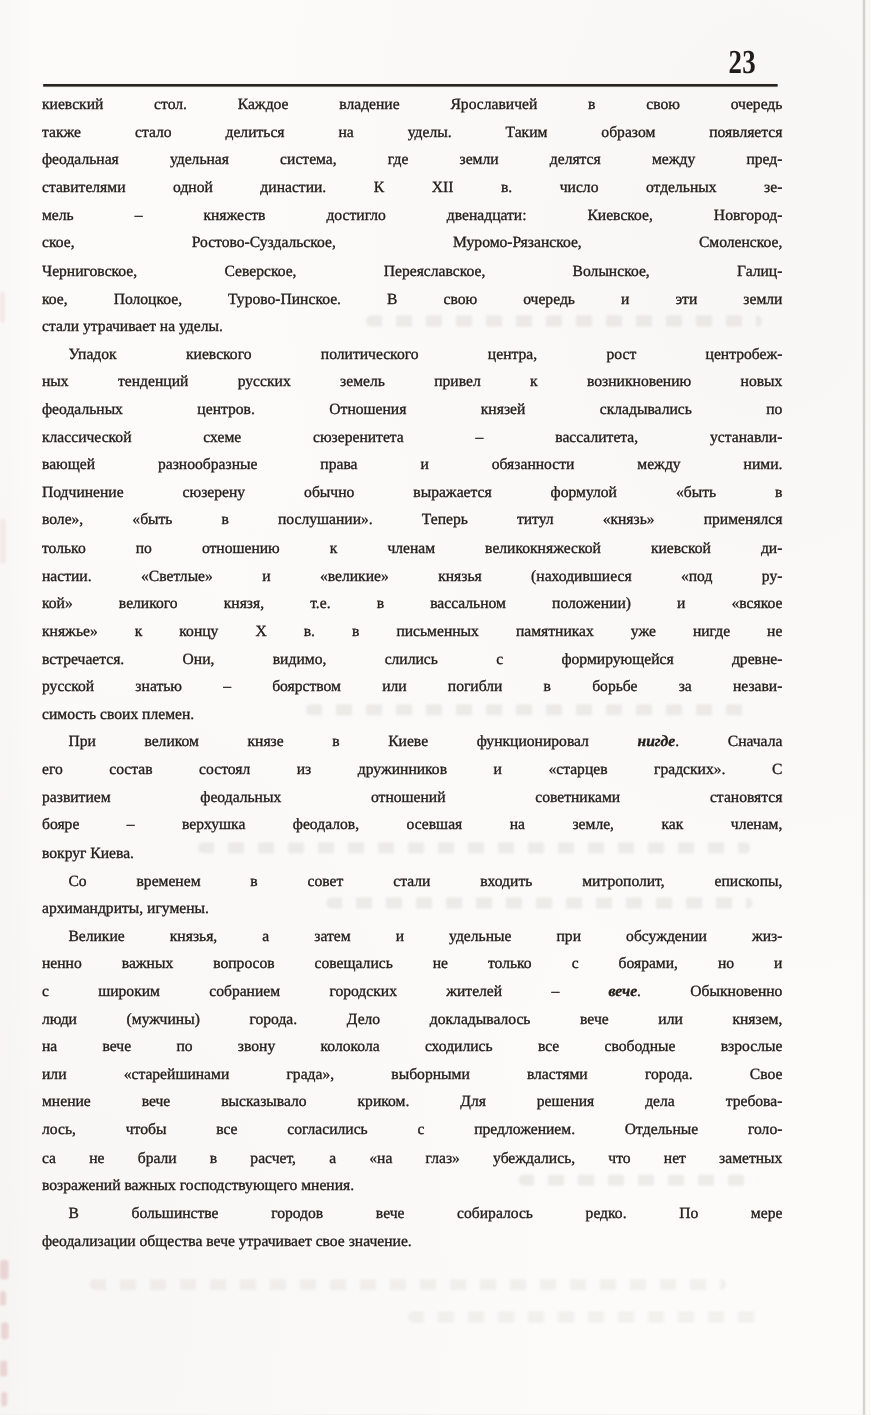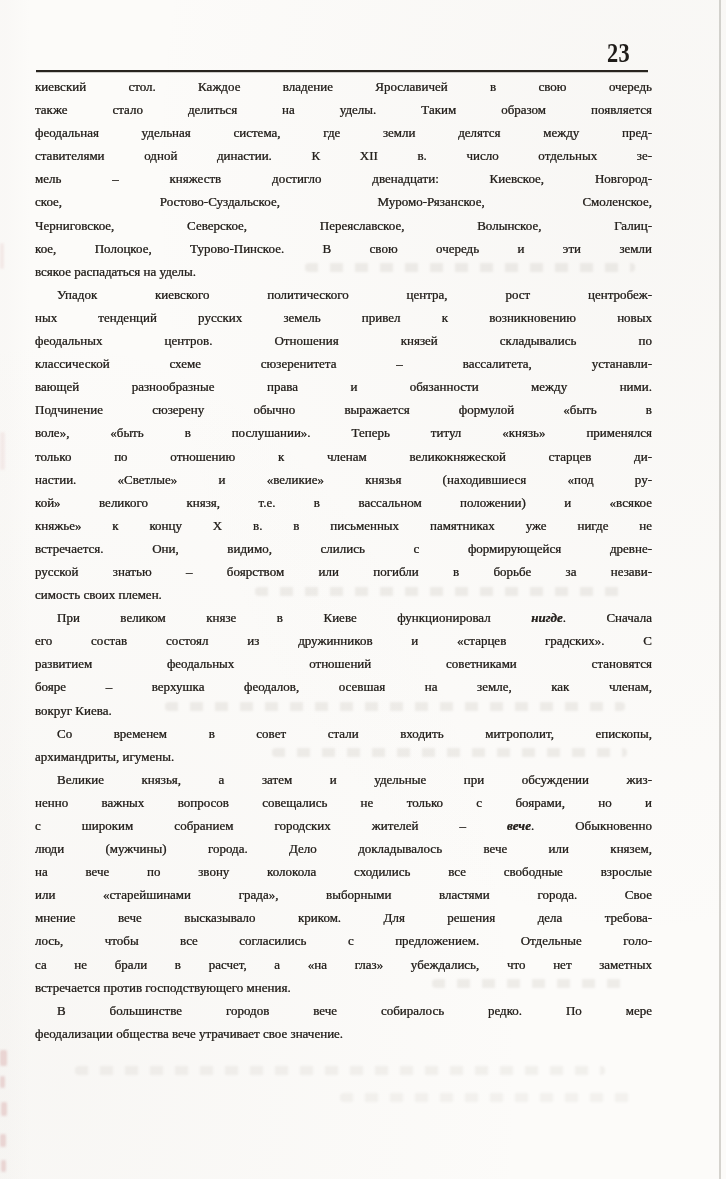--- a/index.html
+++ b/index.html
@@ -82,31 +82,31 @@
   <div class="text-block" id="text-block">
       <div class="para">
         <div class="line"><span>киевский стол. Каждое владение Ярославичей в свою очередь</span></div>
         <div class="line"><span>также стало делиться на уделы. Таким образом появляется</span></div>
         <div class="line"><span>феодальная удельная система, где земли делятся между пред-</span></div>
         <div class="line"><span>ставителями одной династии. К XII в. число отдельных зе-</span></div>
         <div class="line"><span>мель – княжеств достигло двенадцати: Киевское, Новгород-</span></div>
         <div class="line"><span>ское, Ростово-Суздальское, Муромо-Рязанское, Смоленское,</span></div>
         <div class="line"><span>Черниговское, Северское, Переяславское, Волынское, Галиц-</span></div>
         <div class="line"><span>кое, Полоцкое, Турово-Пинское. В свою очередь и эти земли</span></div>
-        <div class="line end"><span>всякое распадаться на уделы.</span></div>
+        <div class="line end"><span>стали утрачивает на уделы.</span></div>
       </div>
       <div class="para indent">
         <div class="line"><span>Упадок киевского политического центра, рост центробеж-</span></div>
         <div class="line"><span>ных тенденций русских земель привел к возникновению новых</span></div>
         <div class="line"><span>феодальных центров. Отношения князей складывались по</span></div>
         <div class="line"><span>классической схеме сюзеренитета – вассалитета, устанавли-</span></div>
         <div class="line"><span>вающей разнообразные права и обязанности между ними.</span></div>
         <div class="line"><span>Подчинение сюзерену обычно выражается формулой «быть в</span></div>
         <div class="line"><span>воле», «быть в послушании». Теперь титул «князь» применялся</span></div>
-        <div class="line"><span>только по отношению к членам великокняжеской старцев ди-</span></div>
+        <div class="line"><span>только по отношению к членам великокняжеской киевской ди-</span></div>
         <div class="line"><span>настии. «Светлые» и «великие» князья (находившиеся «под ру-</span></div>
         <div class="line"><span>кой» великого князя, т.е. в вассальном положении) и «всякое</span></div>
         <div class="line"><span>княжье» к концу X в. в письменных памятниках уже нигде не</span></div>
         <div class="line"><span>встречается. Они, видимо, слились с формирующейся древне-</span></div>
         <div class="line"><span>русской знатью – боярством или погибли в борьбе за незави-</span></div>
         <div class="line end"><span>симость своих племен.</span></div>
       </div>
       <div class="para indent">
         <div class="line"><span>При великом князе в Киеве функционировал </span><span class="em">нигде</span><span>. Сначала</span></div>
         <div class="line"><span>его состав состоял из дружинников и «старцев градских». С</span></div>
@@ -121,21 +121,21 @@
       <div class="para indent">
         <div class="line"><span>Великие князья, а затем и удельные при обсуждении жиз-</span></div>
         <div class="line"><span>ненно важных вопросов совещались не только с боярами, но и</span></div>
         <div class="line"><span>с широким собранием городских жителей – </span><span class="em">вече</span><span>. Обыкновенно</span></div>
         <div class="line"><span>люди (мужчины) города. Дело докладывалось вече или князем,</span></div>
         <div class="line"><span>на вече по звону колокола сходились все свободные взрослые</span></div>
         <div class="line"><span>или «старейшинами града», выборными властями города. Свое</span></div>
         <div class="line"><span>мнение вече высказывало криком. Для решения дела требова-</span></div>
         <div class="line"><span>лось, чтобы все согласились с предложением. Отдельные голо-</span></div>
         <div class="line"><span>са не брали в расчет, а «на глаз» убеждались, что нет заметных</span></div>
-        <div class="line end"><span>встречается против господствующего мнения.</span></div>
+        <div class="line end"><span>возражений важных господствующего мнения.</span></div>
       </div>
       <div class="para indent">
         <div class="line"><span>В большинстве городов вече собиралось редко. По мере</span></div>
         <div class="line end"><span>феодализации общества вече утрачивает свое значение.</span></div>
       </div>
     </div>
 
   <div class="edge-line"></div>
 
   <div class="pink-mark" style="left:0; top:243px;  width:4px; height:26px; opacity:.45;"></div>

